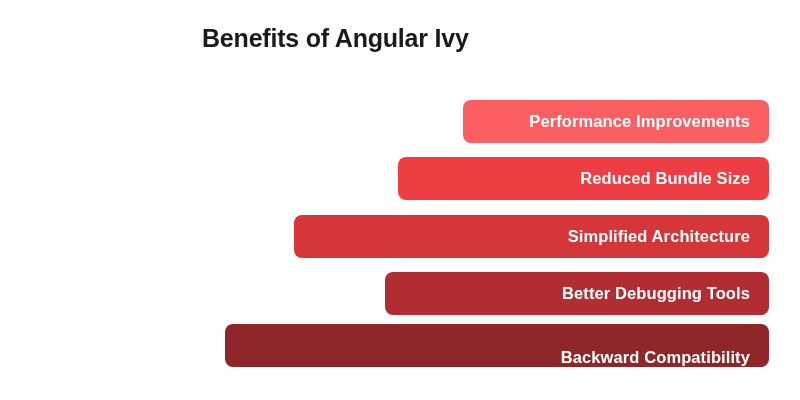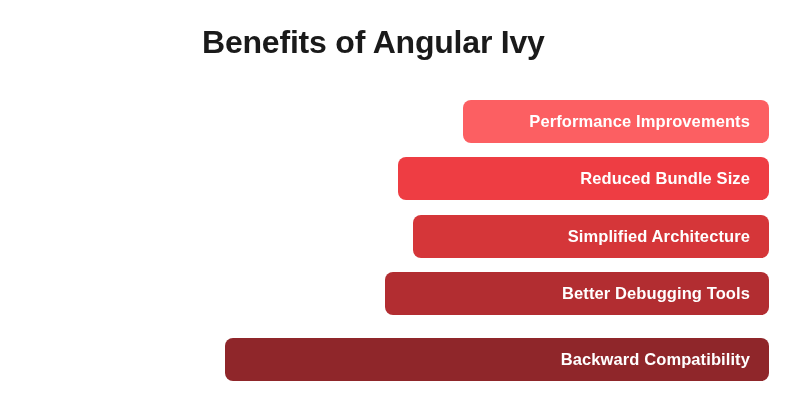--- a/index.html
+++ b/index.html
@@ -11,21 +11,21 @@
     height: 400px;
     background: #ffffff;
     font-family: "Liberation Sans", sans-serif;
     position: relative;
     overflow: hidden;
   }
   .chart-title {
     position: absolute;
     left: 202px;
     top: 24px;
-    font-size: 32px;
+    font-size: 25px;
     font-weight: 700;
     color: #1a1a1a;
     letter-spacing: -0.2px;
     white-space: nowrap;
   }
   .funnel {
     position: absolute;
     inset: 0;
   }
   .bar {
@@ -36,41 +36,41 @@
     display: flex;
     align-items: center;
     justify-content: flex-end;
     padding-right: 19px;
     box-sizing: border-box;
   }
   .bar-0 { top: 100px; }
   .bar-1 { top: 157px; }
   .bar-2 { top: 215px; }
   .bar-3 { top: 272px; }
-  .bar-4 { top: 338px; }
+  .bar-4 { top: 324px; align-items: flex-end; }
   .bar-label {
     font-size: 16.5px;
     font-weight: 700;
     letter-spacing: 0.1px;
     white-space: nowrap;
   }
 </style>
 </head>
 <body style="background: rgb(255, 255, 255);">
 
 <div class="chart-title" style="color: rgb(26, 26, 26);">Benefits of Angular Ivy</div>
 
 <div class="funnel">
   <div class="bar bar-0" style="width: 306px; background: rgb(252, 95, 98);">
     <span class="bar-label" style="color: rgb(255, 255, 255);">Performance Improvements</span>
   </div>
   <div class="bar bar-1" style="width: 371px; background: rgb(238, 61, 67);">
     <span class="bar-label" style="color: #ffffff;">Reduced Bundle Size</span>
   </div>
-  <div class="bar bar-2" style="width: 356px; background: rgb(213, 54, 57); margin-left: 28px;">
+  <div class="bar bar-2" style="width: 475px; background: rgb(213, 54, 57); margin-left: 28px;">
     <span class="bar-label" style="color: rgb(255, 255, 255);">Simplified Architecture</span>
   </div>
   <div class="bar bar-3" style="width: 384px; background: rgb(178, 45, 49);">
     <span class="bar-label" style="color: rgb(255, 255, 255);">Better Debugging Tools</span>
   </div>
   <div class="bar bar-4" style="width: 544px; background: rgb(143, 38, 42);">
     <span class="bar-label" style="color: rgb(255, 255, 255);">Backward Compatibility</span>
   </div>
 </div>
 

